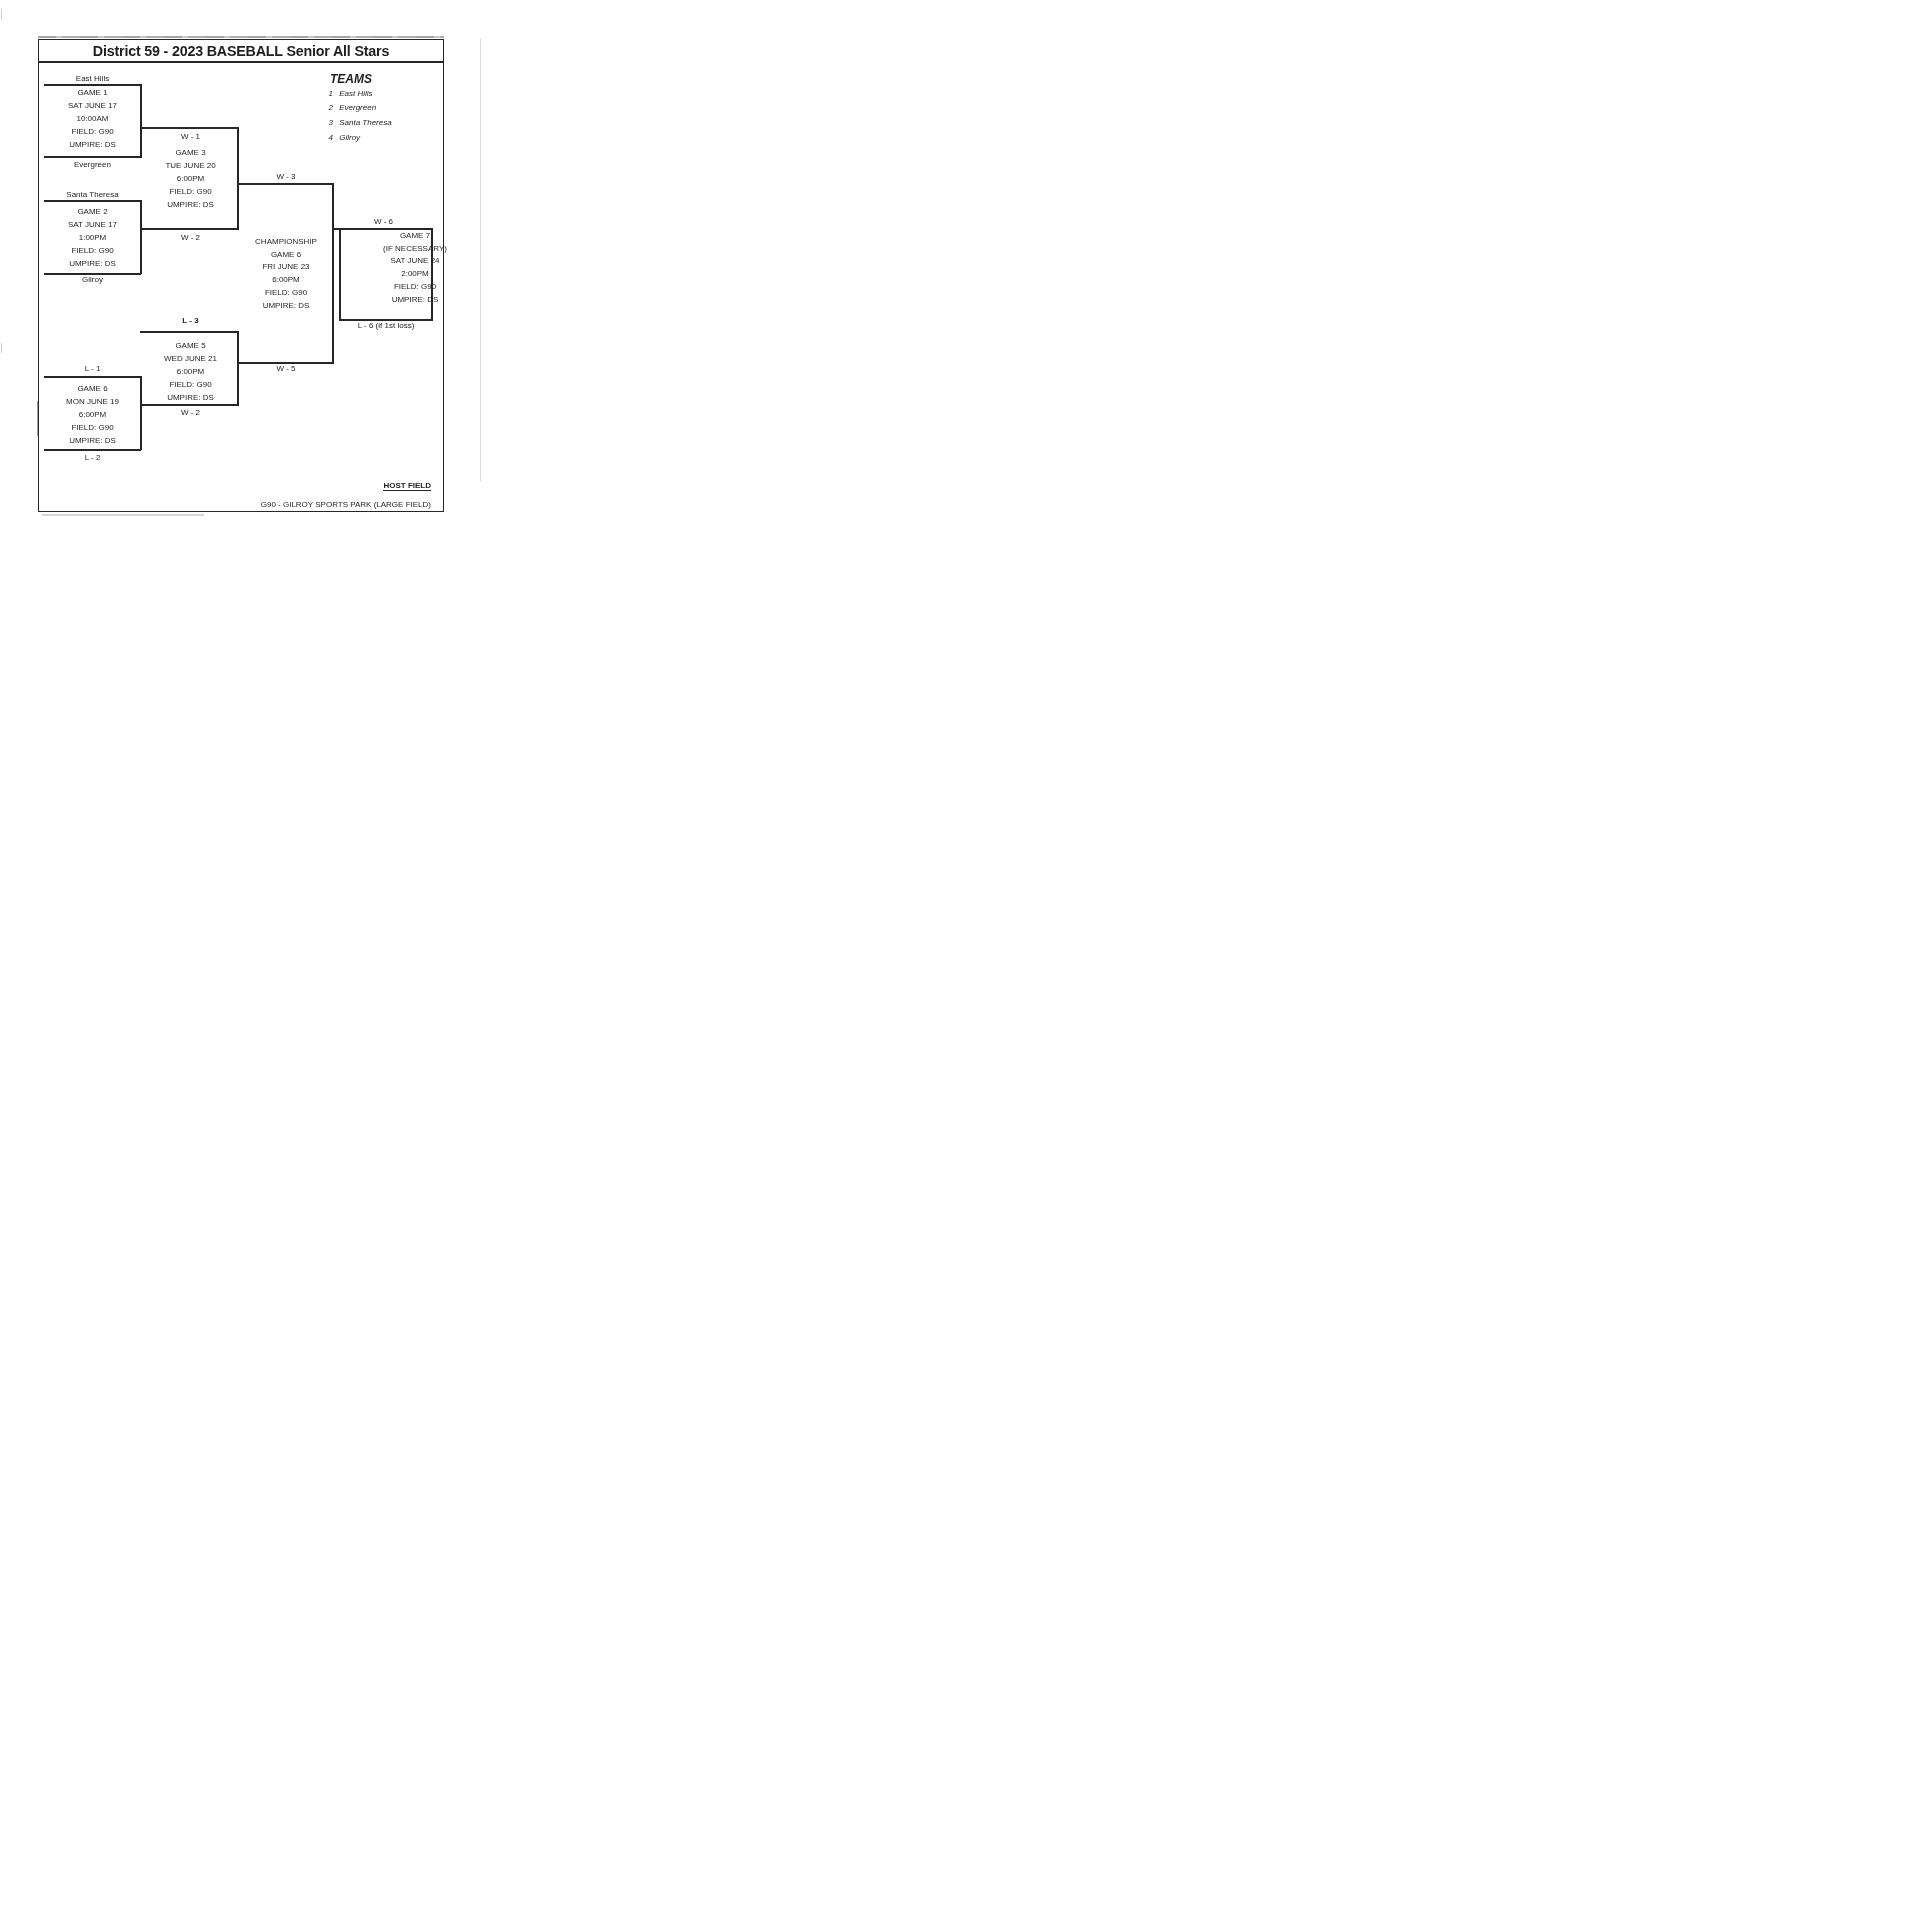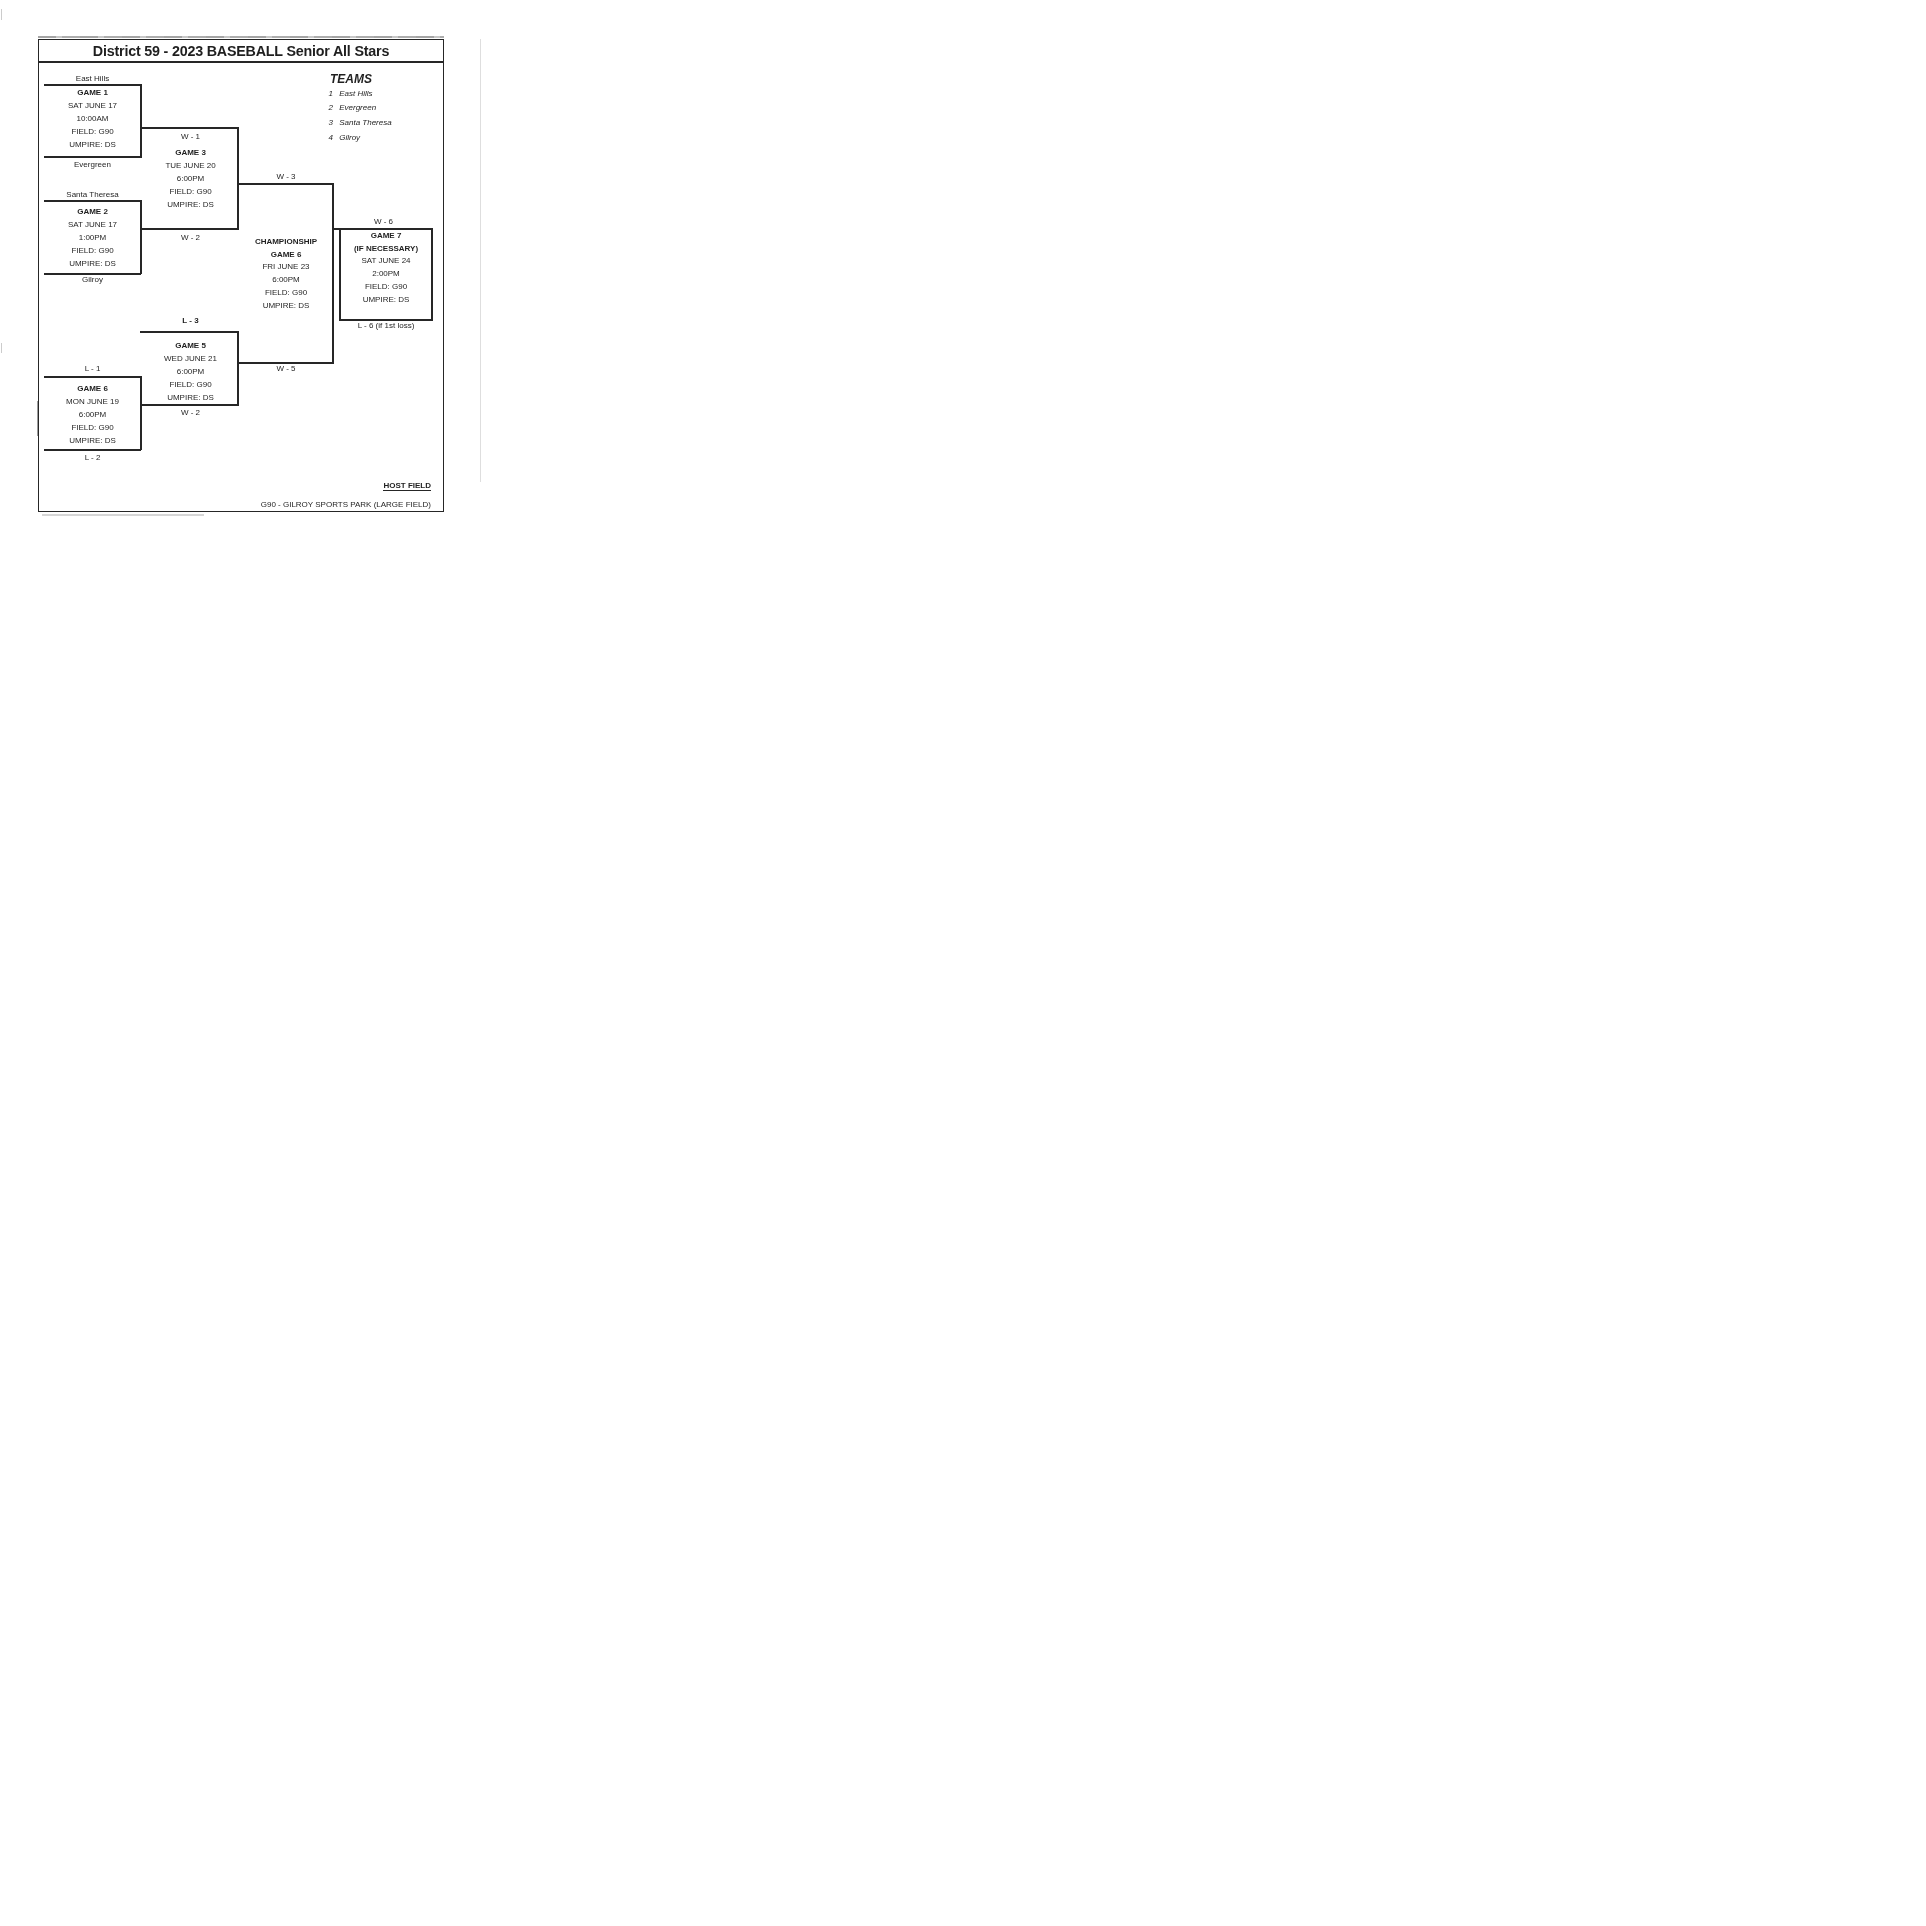--- a/index.html
+++ b/index.html
@@ -57,21 +57,21 @@
   .game-text {
     position: absolute;
     text-align: center;
   }
   .gl {
     font-size: 8px;
     line-height: 13px;
     white-space: nowrap;
   }
   .gl6 { line-height: 12.7px; }
-  .bold { font-weight: bold; }
+  .bold { font-weight: normal; }
 
   
   .teams-heading {
     position: absolute;
     left: 326px; top: 72px;
     width: 50px; height: 14.6px;
     line-height: 14.6px;
     text-align: center;
     font-size: 12px;
     font-weight: bold;
@@ -256,21 +256,21 @@
 
   <div class="game-text" style="left:238px;top:236px;width:96px;">
     <div class="gl gl6 bold">CHAMPIONSHIP</div>
     <div class="gl gl6 bold">GAME 6</div>
     <div class="gl gl6">FRI JUNE 23</div>
     <div class="gl gl6">6:00PM</div>
     <div class="gl gl6">FIELD: G90</div>
     <div class="gl gl6">UMPIRE: DS</div>
   </div>
 
-  <div class="game-text" style="left:339px;top:230px;width:94px;">
+  <div class="game-text" style="left:339px;top:230px;width:94px;padding-left:29px;">
     <div class="gl gl6 bold">GAME 7</div>
     <div class="gl gl6 bold">(IF NECESSARY)</div>
     <div class="gl gl6">SAT JUNE 24</div>
     <div class="gl gl6">2:00PM</div>
     <div class="gl gl6">FIELD: G90</div>
     <div class="gl gl6">UMPIRE: DS</div>
   </div>
 
   <div class="host-heading">HOST FIELD</div>
   <div class="host-detail">G90 - GILROY SPORTS PARK (LARGE FIELD)</div>

